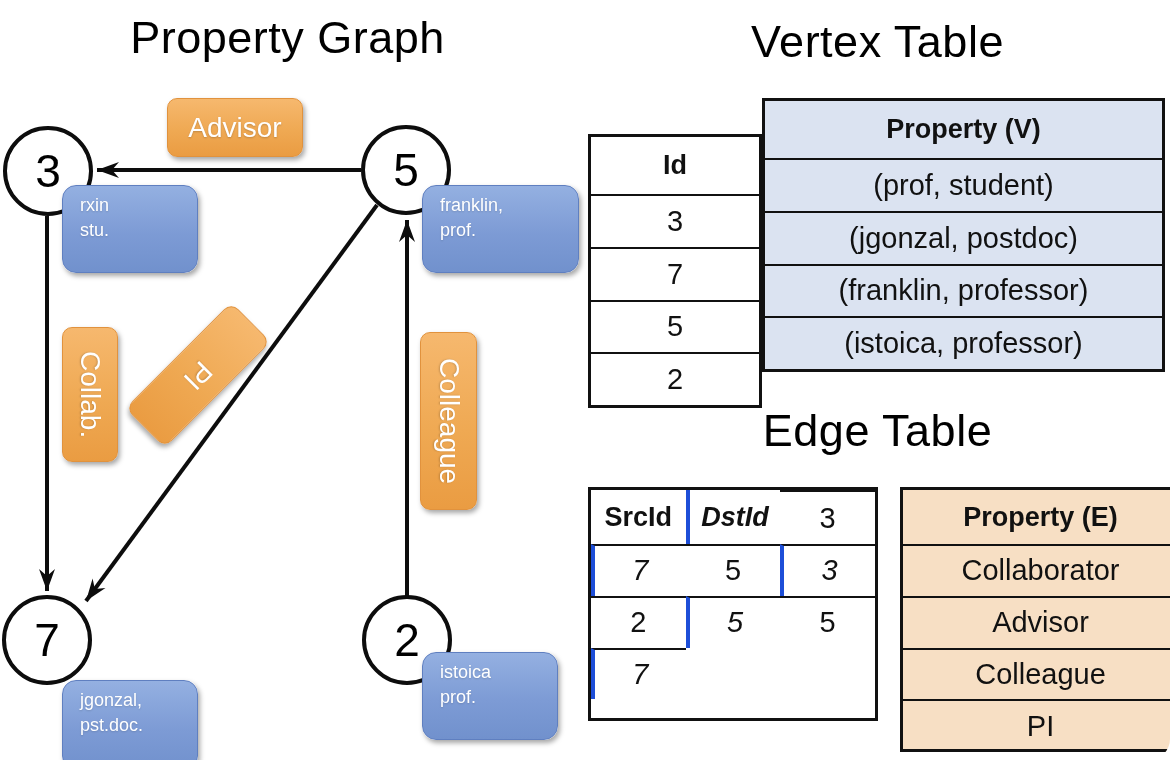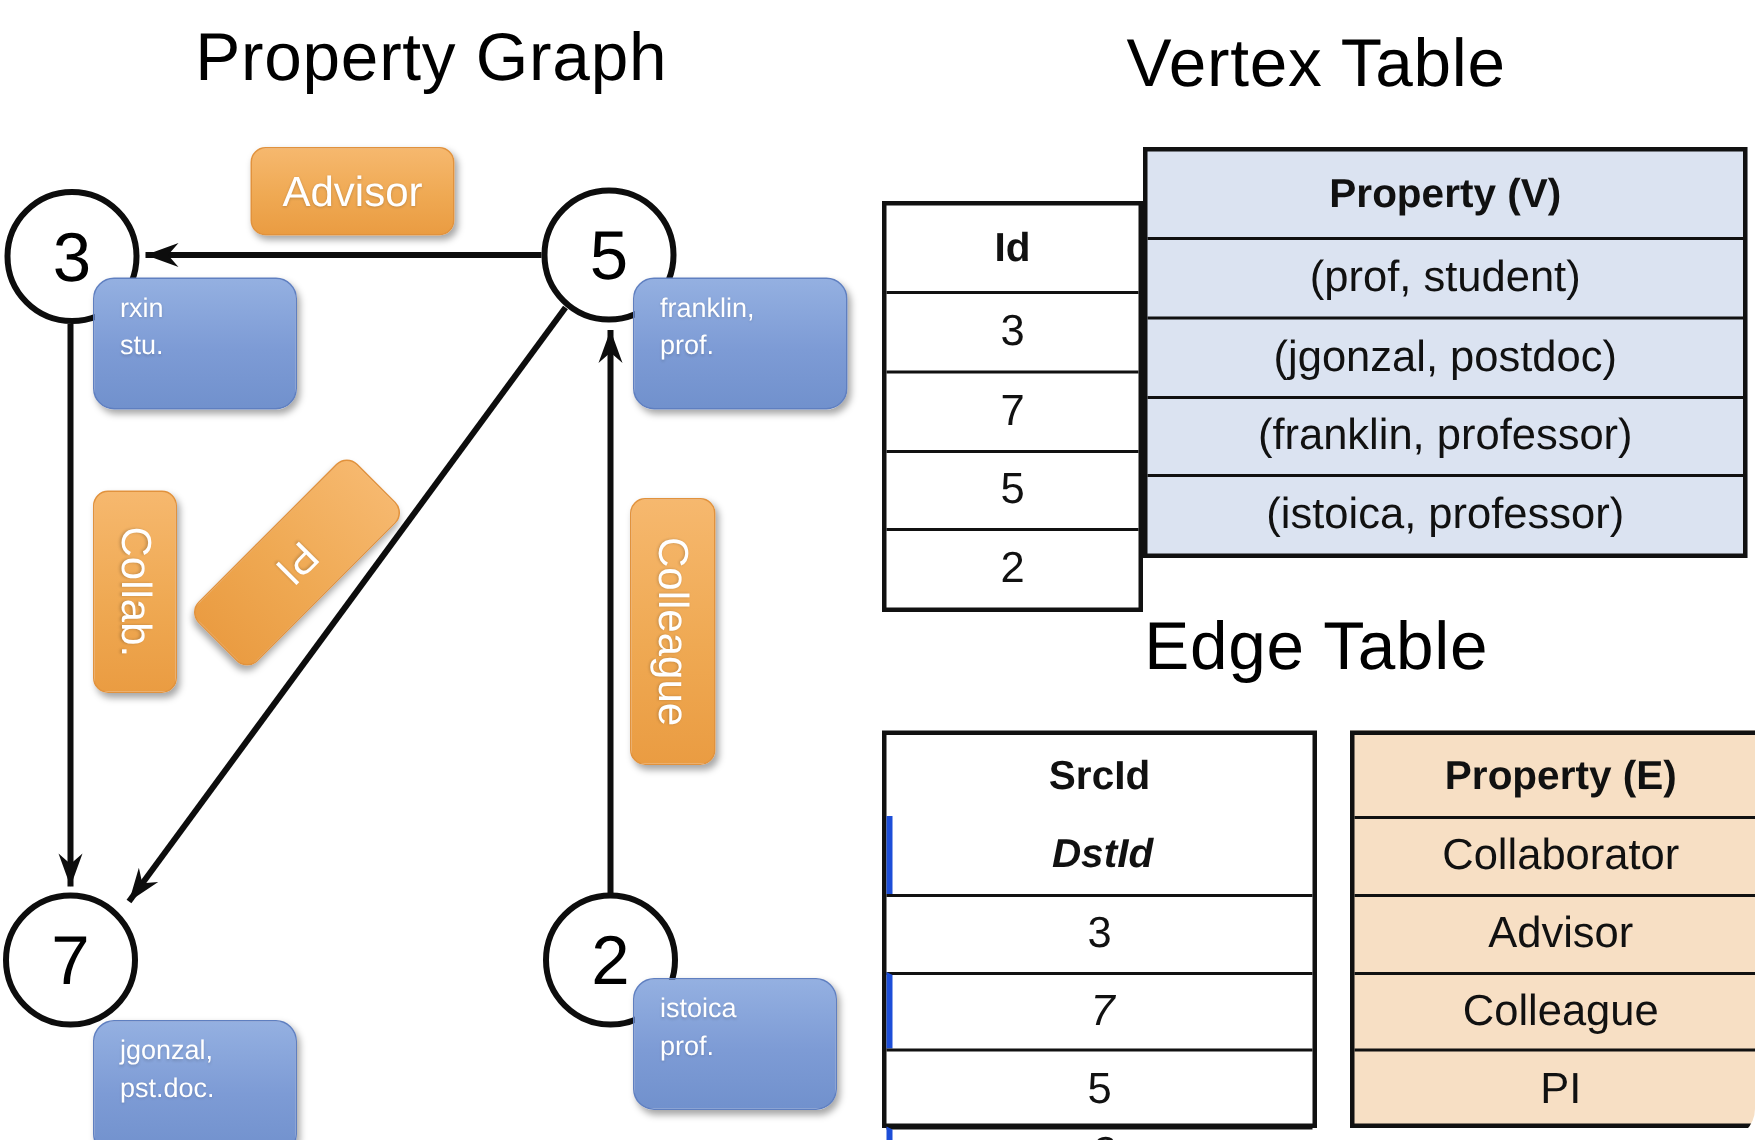--- a/index.html
+++ b/index.html
@@ -86,21 +86,21 @@
 
   <div class="elabel" style="left:167px; top:98px; width:136px; height:59px;">Advisor</div>
   <div class="elabel vert" style="left:62px; top:327px; width:56px; height:135px;">Collab.</div>
   <div class="elabel vert" style="left:170px; top:300px; width:56px; height:150px; transform:rotate(45deg);">PI</div>
   <div class="elabel vert" style="left:420px; top:332px; width:57px; height:178px;">Colleague</div>
 
   <div class="pbox" style="left:62px;  top:185px; width:136px; height:88px;">
     <span>rxin</span>
     <span>stu.</span>
   </div>
-  <div class="pbox" style="left:422px; top:185px; width:143px; height:88px;">
+  <div class="pbox" style="left:422px; top:185px; width:157px; height:88px;">
     <span>franklin,</span>
     <span>prof.</span>
   </div>
   <div class="pbox" style="left:62px;  top:680px; width:136px; height:90px;">
     <span>jgonzal,</span>
     <span>pst.doc.</span>
   </div>
   <div class="pbox" style="left:422px; top:652px; width:136px; height:88px;">
     <span>istoica</span>
     <span>prof.</span>
@@ -119,21 +119,21 @@
   <div class="subtable bluefill" style="left:762px; top:98px; width:403px; height:274px; grid-template-rows:57px repeat(4,52.8px);">
     <div class="cell head">Property (V)</div>
     <div class="cell rb">(prof, student)</div>
     <div class="cell rb">(jgonzal, postdoc)</div>
     <div class="cell rb">(franklin, professor)</div>
     <div class="cell rb">(istoica, professor)</div>
   </div>
 
   <div class="sec-title" style="left:585px; width:585px; top:405px;">Edge Table</div>
 
-  <div class="subtable" style="left:588px; top:487px; width:290px; height:265px; grid-template-rows:54px repeat(4,51.8px); grid-template-columns:1fr;">
+  <div class="subtable" style="left:588px; top:487px; width:290px; height:234px; grid-template-rows:54px repeat(4,51.8px); grid-template-columns:1fr 1fr 1fr;">
     <div class="cell head">SrcId</div>
     <div class="cell head cb">DstId</div>
     <div class="cell rb">3</div>
     <div class="cell rb cb">7</div>
     <div class="cell rb">5</div>
     <div class="cell rb cb">3</div>
     <div class="cell rb">2</div>
     <div class="cell rb cb">5</div>
     <div class="cell rb">5</div>
     <div class="cell rb cb">7</div>

